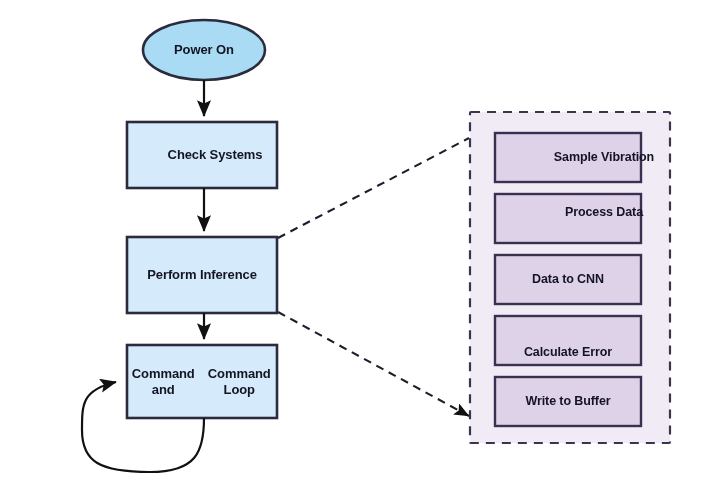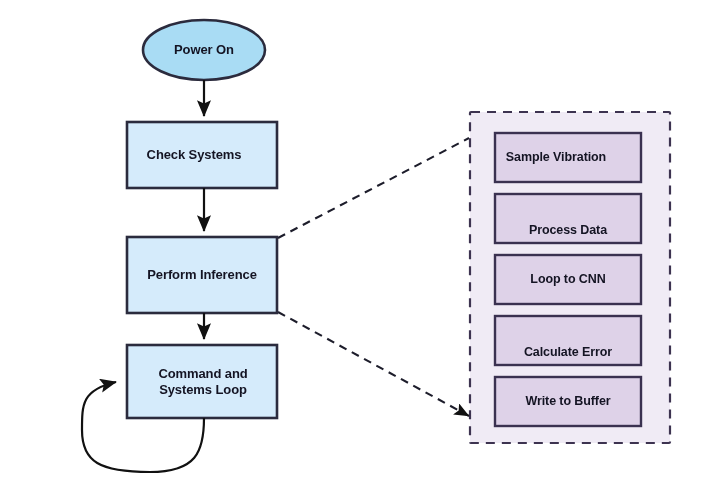--- a/index.html
+++ b/index.html
@@ -76,30 +76,30 @@
   <line x1="204" y1="188" x2="204" y2="231" stroke="#111111" stroke-width="2.2" marker-end="url(#arrowhead)"></line>
 
   <line x1="204" y1="313" x2="204" y2="339" stroke="#111111" stroke-width="2.2" marker-end="url(#arrowhead)"></line>
 
   <path d="M 204 418 C 204 452 196 472 150 472 C 100 472 82 462 82 430 C 82 404 82 390 116 382" fill="none" stroke="#111111" stroke-width="2.2" marker-end="url(#arrowhead)"></path>
 
 </svg>
 
 <div class="node-label start-label" style="left:143px; top:20px; width:122px; height:60px;">Power On</div>
 
-<div class="node-label main-label" style="left:119px; top:122px; width:150px; height:66px;">Check Systems</div>
+<div class="node-label main-label" style="left:126px; top:122px; width:150px; height:66px;padding-left:14px;">Check Systems</div>
 
 <div class="node-label main-label" style="left:127px; top:237px; width:150px; height:76px;border-radius:23px;">Perform Inference</div>
 
-<div class="node-label main-label" style="left:127px; top:345px; width:152px; height:73px; flex-direction:column;">
+<div class="node-label main-label" style="left:127px; top:345px; width:152px; height:73px; flex-direction:row;">
   <span>Command and</span>
-  <span>Systems Loop</span>
+  <span>Command Loop</span>
 </div>
 
-<div class="node-label sub-label" style="left:495px; top:133px; width:122px; height:49px;">Sample Vibration</div>
+<div class="node-label sub-label" style="left:495px; top:133px; width:122px; height:49px;padding-left:48px;">Sample Vibration</div>
 
-<div class="node-label sub-label" style="left:495px; top:206px; width:146px; height:49px;">Process Data</div>
+<div class="node-label sub-label" style="left:495px; top:188px; width:146px; height:49px;padding-left:36px;">Process Data</div>
 
-<div class="node-label sub-label" style="left:495px; top:255px; width:146px; height:49px;">Loop to CNN</div>
+<div class="node-label sub-label" style="left:495px; top:255px; width:146px; height:49px;">Data to CNN</div>
 
 <div class="node-label sub-label" style="left:495px; top:316px; width:146px; height:49px;margin-top:12px;">Calculate Error</div>
 
 <div class="node-label sub-label" style="left:495px; top:377px; width:146px; height:49px;">Write to Buffer</div>
 
 </body></html>

